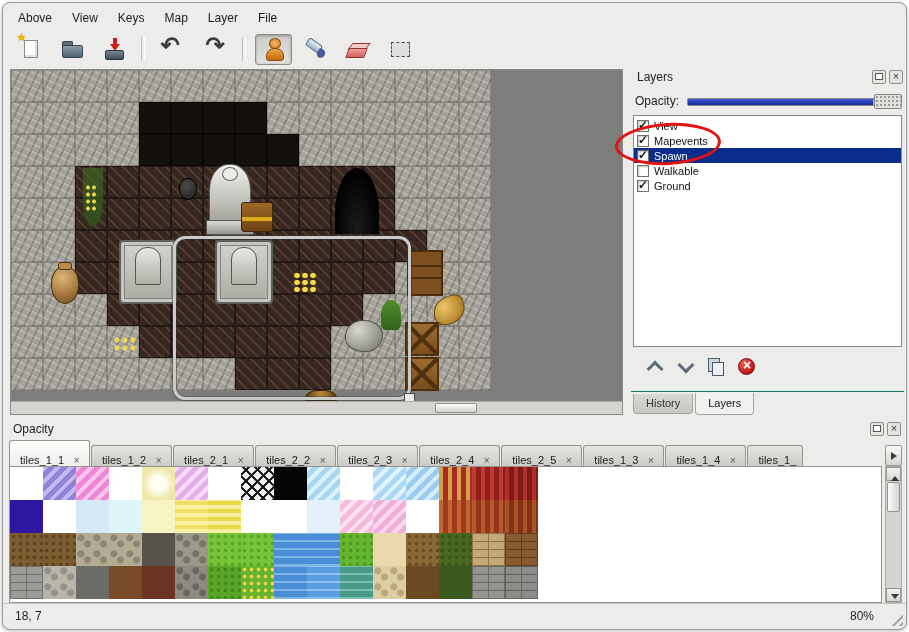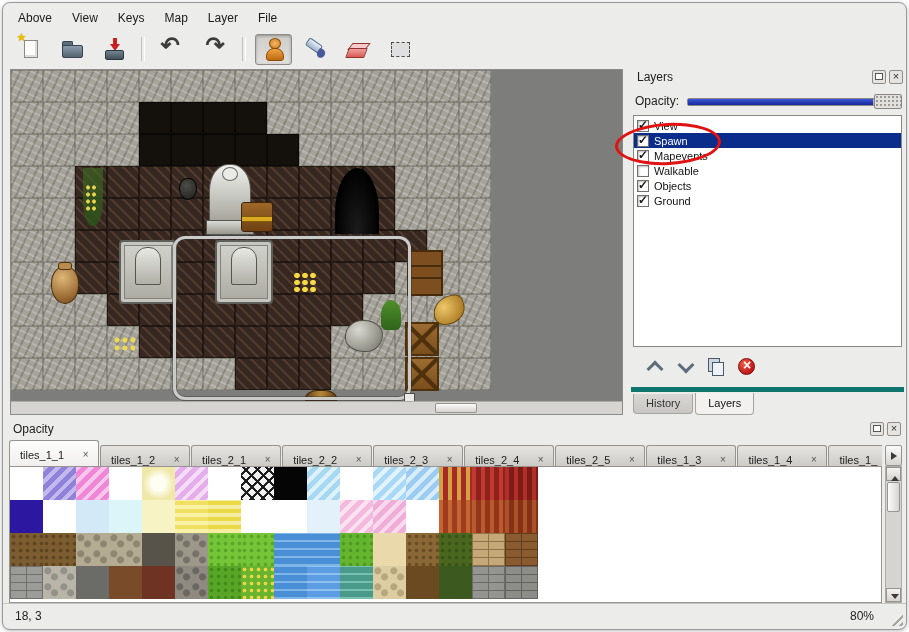--- a/index.html
+++ b/index.html
@@ -96,33 +96,33 @@
   .checkbox.checked::after{content:"✓";position:absolute;left:0px;top:-3px;font-size:12px;font-weight:bold;color:#161616;}
   .layer-actions{position:absolute;left:4px;right:2px;bottom:34px;height:30px;display:flex;align-items:center;gap:7px;padding-left:6px;}
   .act-btn{width:24px;height:24px;border:1px solid transparent;background:transparent;position:relative;padding:0;}
   .a-up::before,.a-down::before{content:"";position:absolute;left:7px;width:9px;height:9px;border-left:3px solid #5c6c7c;border-top:3px solid #5c6c7c;}
   .a-up::before{top:8px;transform:rotate(45deg);}
   .a-down::before{top:4px;transform:rotate(225deg);}
   .a-copy::before{content:"";position:absolute;left:4px;top:3px;width:10px;height:12px;background:#cdd6e0;border:1px solid #4a5a6a;}
   .a-copy::after{content:"";position:absolute;left:8px;top:7px;width:10px;height:12px;background:#eef2f6;border:1px solid #4a5a6a;}
   .a-delete::before{content:"";position:absolute;left:3px;top:3px;width:17px;height:17px;background:radial-gradient(circle at 35% 30%,#f06048,#c01818 70%);border:1px solid #7a0c0c;border-radius:50%;box-sizing:border-box;}
   .a-delete::after{content:"×";position:absolute;left:8px;top:2px;color:#fff;font-size:14px;font-weight:bold;}
-  .dock-tabs{position:absolute;left:0;right:0;bottom:0;height:23px;border-top:5px solid #0f766e;}
+  .dock-tabs{position:absolute;left:0;right:0;bottom:0;height:23px;border-top:1px solid #0f766e;}
   .dock-tab{display:inline-block;height:19px;line-height:19px;margin-top:2px;padding:0 12px;font-size:11px;color:#333;background:linear-gradient(#dad8d4,#c8c6c2);border:1px solid #a6a4a0;border-radius:0 0 4px 4px;border-top:none;margin-left:2px;}
   .dock-tab.active{background:#f2f1ef;margin-top:0;height:21px;line-height:21px;color:#111;}
 
   
   .annotation-ellipse{position:absolute;left:612px;top:120px;width:100px;height:36px;border:3px solid #e01212;border-radius:50%;transform:rotate(-3deg);pointer-events:none;z-index:40;}
 
   
   .tilesets-panel{position:absolute;left:4px;top:418px;width:897px;height:184px;}
   .tilesets-panel .dock-btn.float{right:20px;}
   .tilesets-panel .dock-btn.close{right:3px;}
   .ts-tabs{position:absolute;left:2px;top:18px;right:22px;height:27px;display:flex;align-items:flex-end;overflow:hidden;}
-  .ts-tab{flex:none;height:21px;padding:8px 7px 0 10px;font-size:11px;color:#222;background:linear-gradient(#e6e4e0,#cdcbc7);border:1px solid #96948f;border-bottom:none;border-radius:3px 3px 0 0;display:flex;align-items:flex-start;gap:16px;margin-right:1px;box-sizing:border-box;}
+  .ts-tab{flex:none;height:21px;padding:16px 7px 0 10px;font-size:11px;color:#222;background:linear-gradient(#e6e4e0,#cdcbc7);border:1px solid #96948f;border-bottom:none;border-radius:3px 3px 0 0;display:flex;align-items:flex-end;gap:7px;margin-right:1px;box-sizing:border-box;}
   .ts-tab.active{height:26px;background:linear-gradient(#fdfdfc,#f0efed);}
   .ts-tab.truncated{width:56px;overflow:hidden;padding-right:0;}
   .ts-close{width:11px;height:11px;font-size:10px;line-height:11px;color:#555;text-align:center;flex:none;}
   .ts-close::before{content:"×";}
   .ts-arrow{position:absolute;right:2px;top:24px;width:17px;height:21px;background:linear-gradient(#fafaf8,#d6d4d0);border:1px solid #96948f;border-radius:2px;box-sizing:border-box;}
   .ts-arrow::before{content:"";position:absolute;left:5px;top:6px;width:0;height:0;border:4px solid transparent;border-left:6px solid #3a3a38;}
   .ts-content{position:absolute;left:2px;right:22px;top:45px;bottom:2px;background:#fff;border:1px solid #96948f;overflow:hidden;box-sizing:border-box;}
   .ts-grid{position:absolute;left:0;top:0;display:grid;grid-template-columns:repeat(16,33px);grid-auto-rows:33px;}
   .ts-tile{width:33px;height:33px;box-sizing:border-box;}
   .ts-vscroll{position:absolute;right:2px;top:45px;width:17px;bottom:2px;background:#d6d4d0;border:1px solid #aeaca8;box-sizing:border-box;}
@@ -375,35 +375,31 @@
         <div class="track"></div>
         <div class="fill"></div>
         <div class="handle"></div>
       </div>
     </div>
     <div class="layer-list">
         <div class="layer-row">
           <span class="checkbox checked"></span>
           <span>View</span>
         </div>
+        <div class="layer-row">
+          <span class="checkbox checked"></span>
+          <span>Mapevents</span>
+        </div>
         <div class="layer-row selected">
           <span class="checkbox checked"></span>
           <span>Spawn</span>
         </div>
         <div class="layer-row">
-          <span class="checkbox checked"></span>
-          <span>Mapevents</span>
-        </div>
-        <div class="layer-row">
           <span class="checkbox"></span>
           <span>Walkable</span>
-        </div>
-        <div class="layer-row">
-          <span class="checkbox checked"></span>
-          <span>Objects</span>
         </div>
         <div class="layer-row">
           <span class="checkbox checked"></span>
           <span>Ground</span>
         </div>
       </div>
     <div class="layer-actions">
       <button class="act-btn a-up"><span class="sr"></span></button>
       <button class="act-btn a-down"><span class="sr"></span></button>
       <button class="act-btn a-copy"><span class="sr"></span></button>
@@ -532,18 +528,18 @@
         </div>
     </div>
     <div class="ts-vscroll">
       <div class="vs-btn vs-up"></div>
       <div class="vs-btn vs-down"></div>
       <div class="vs-thumb"></div>
     </div>
   </div>
 
   <div class="statusbar">
-    <span class="status-coords">18, 3</span>
+    <span class="status-coords">18, 7</span>
     <span class="status-zoom">80%</span>
     <div class="resize-grip"></div>
   </div>
 
 </div>
 
 </body></html>

